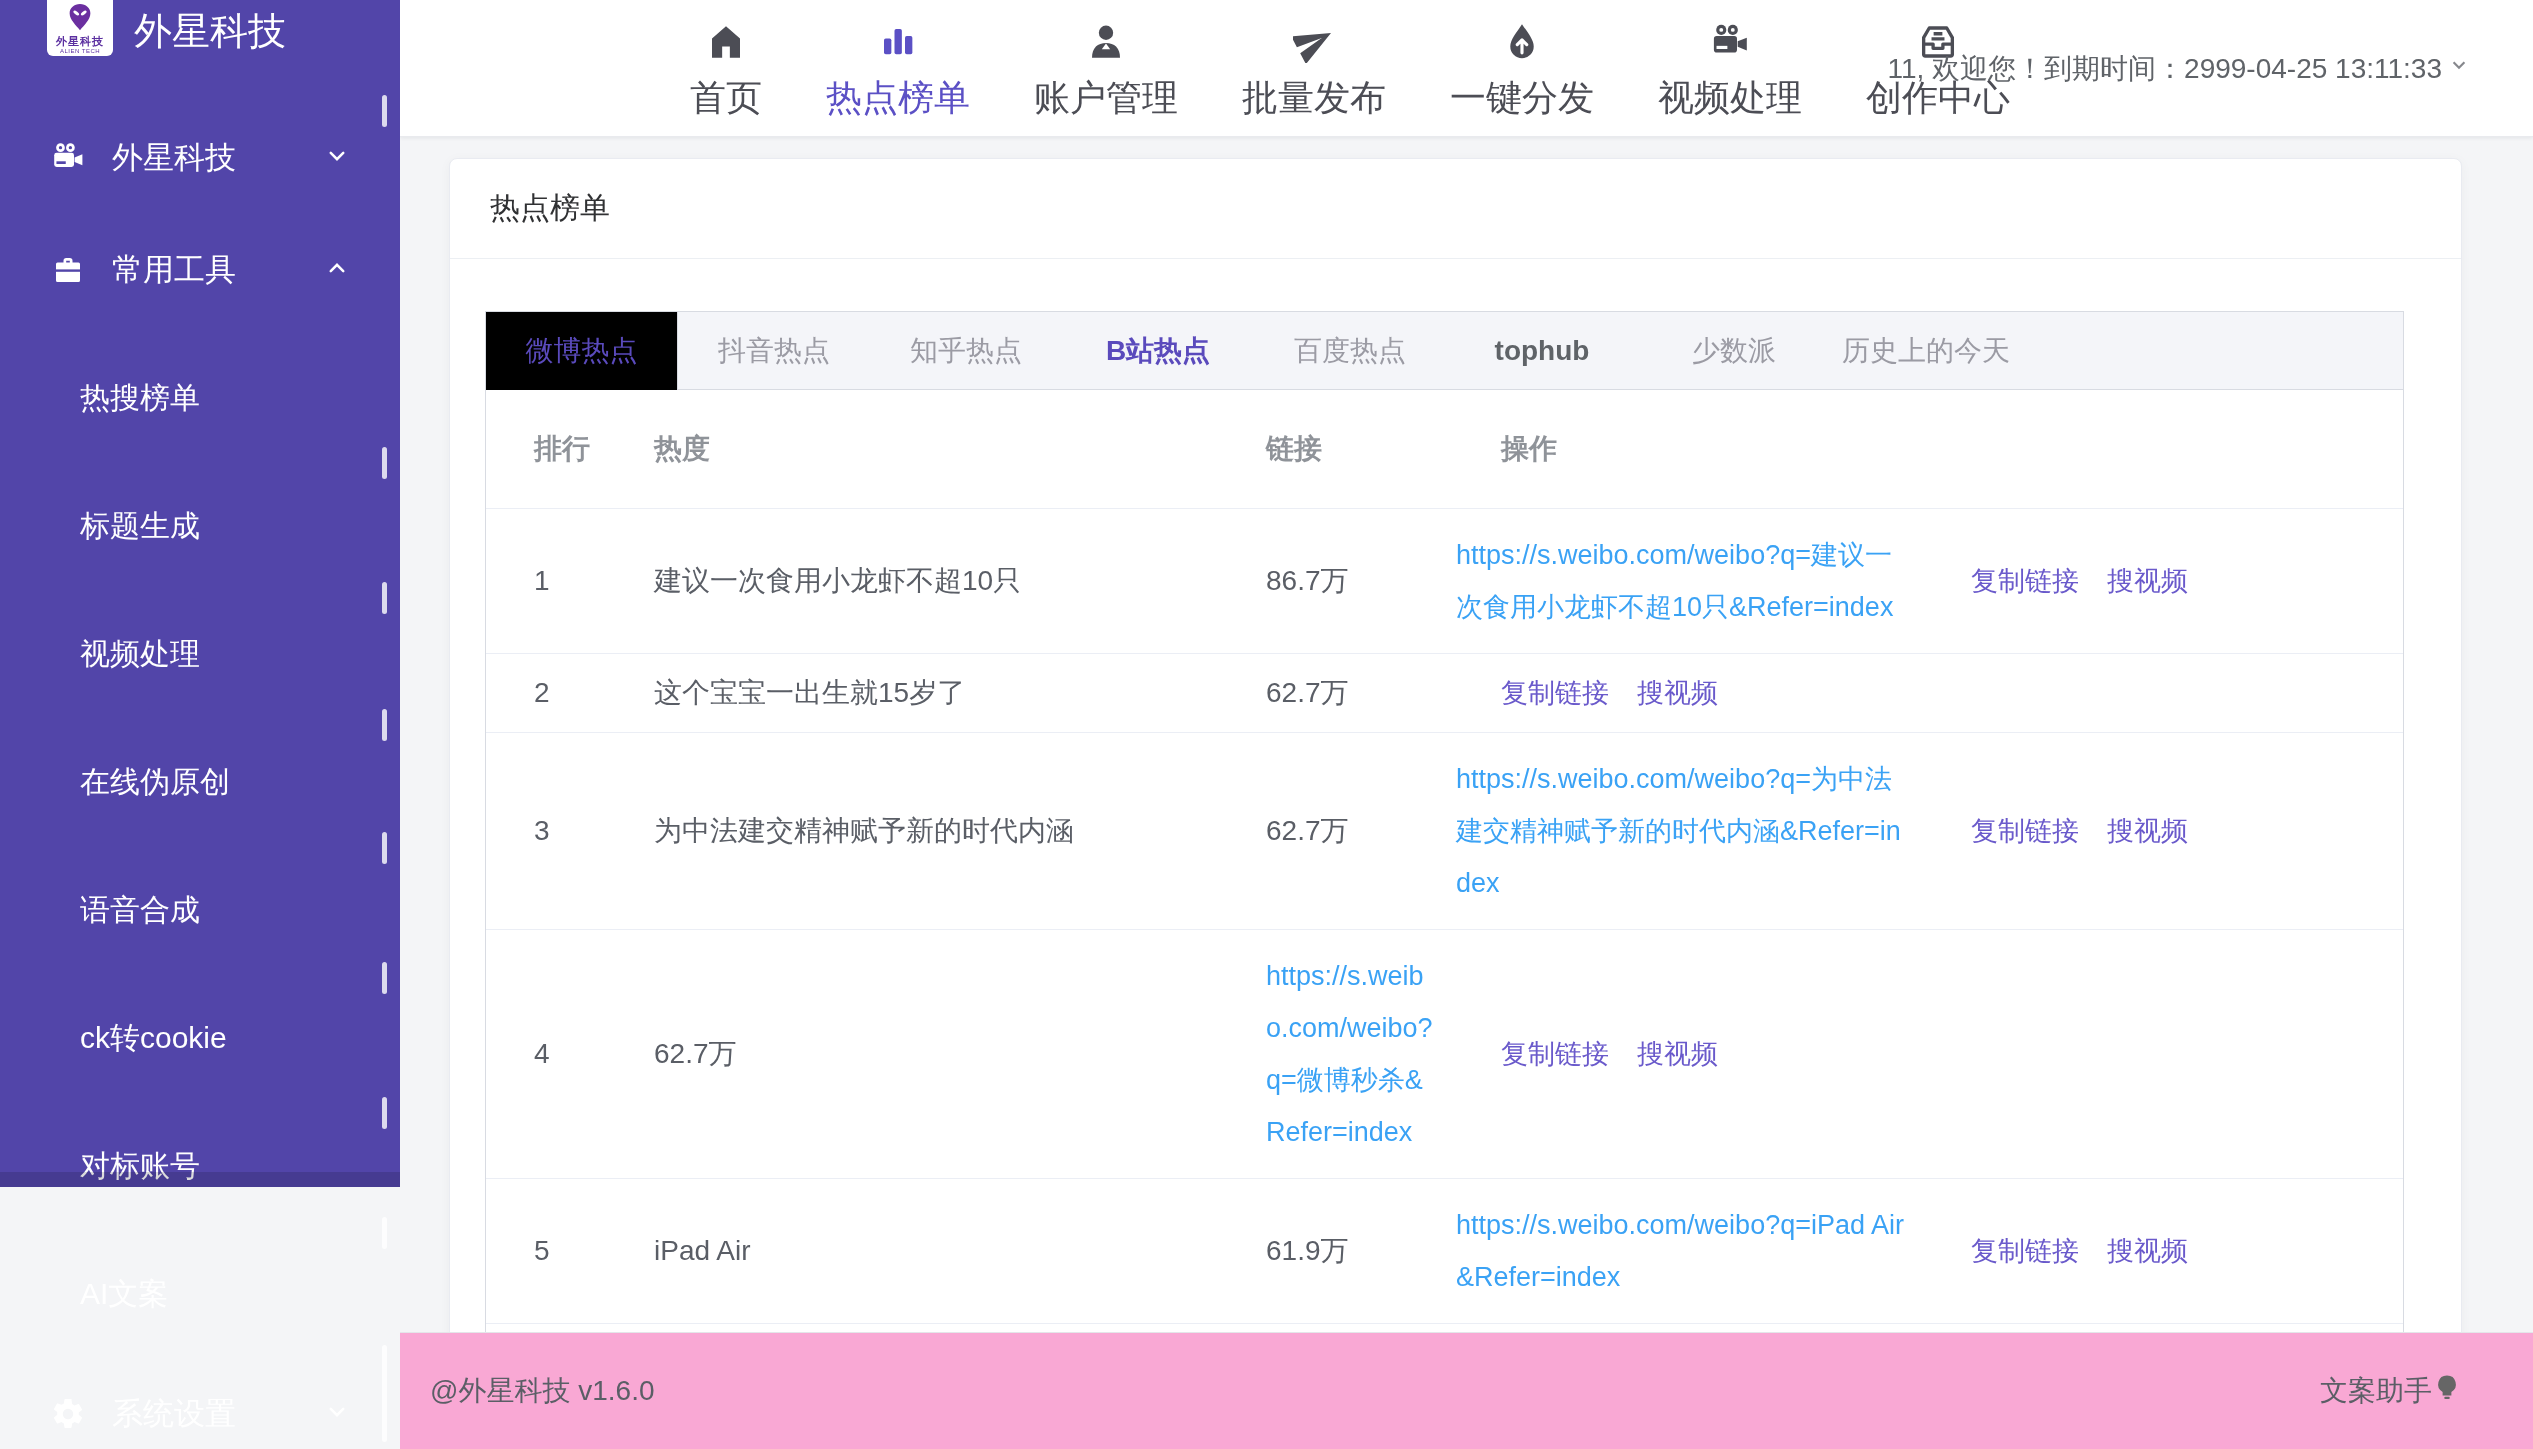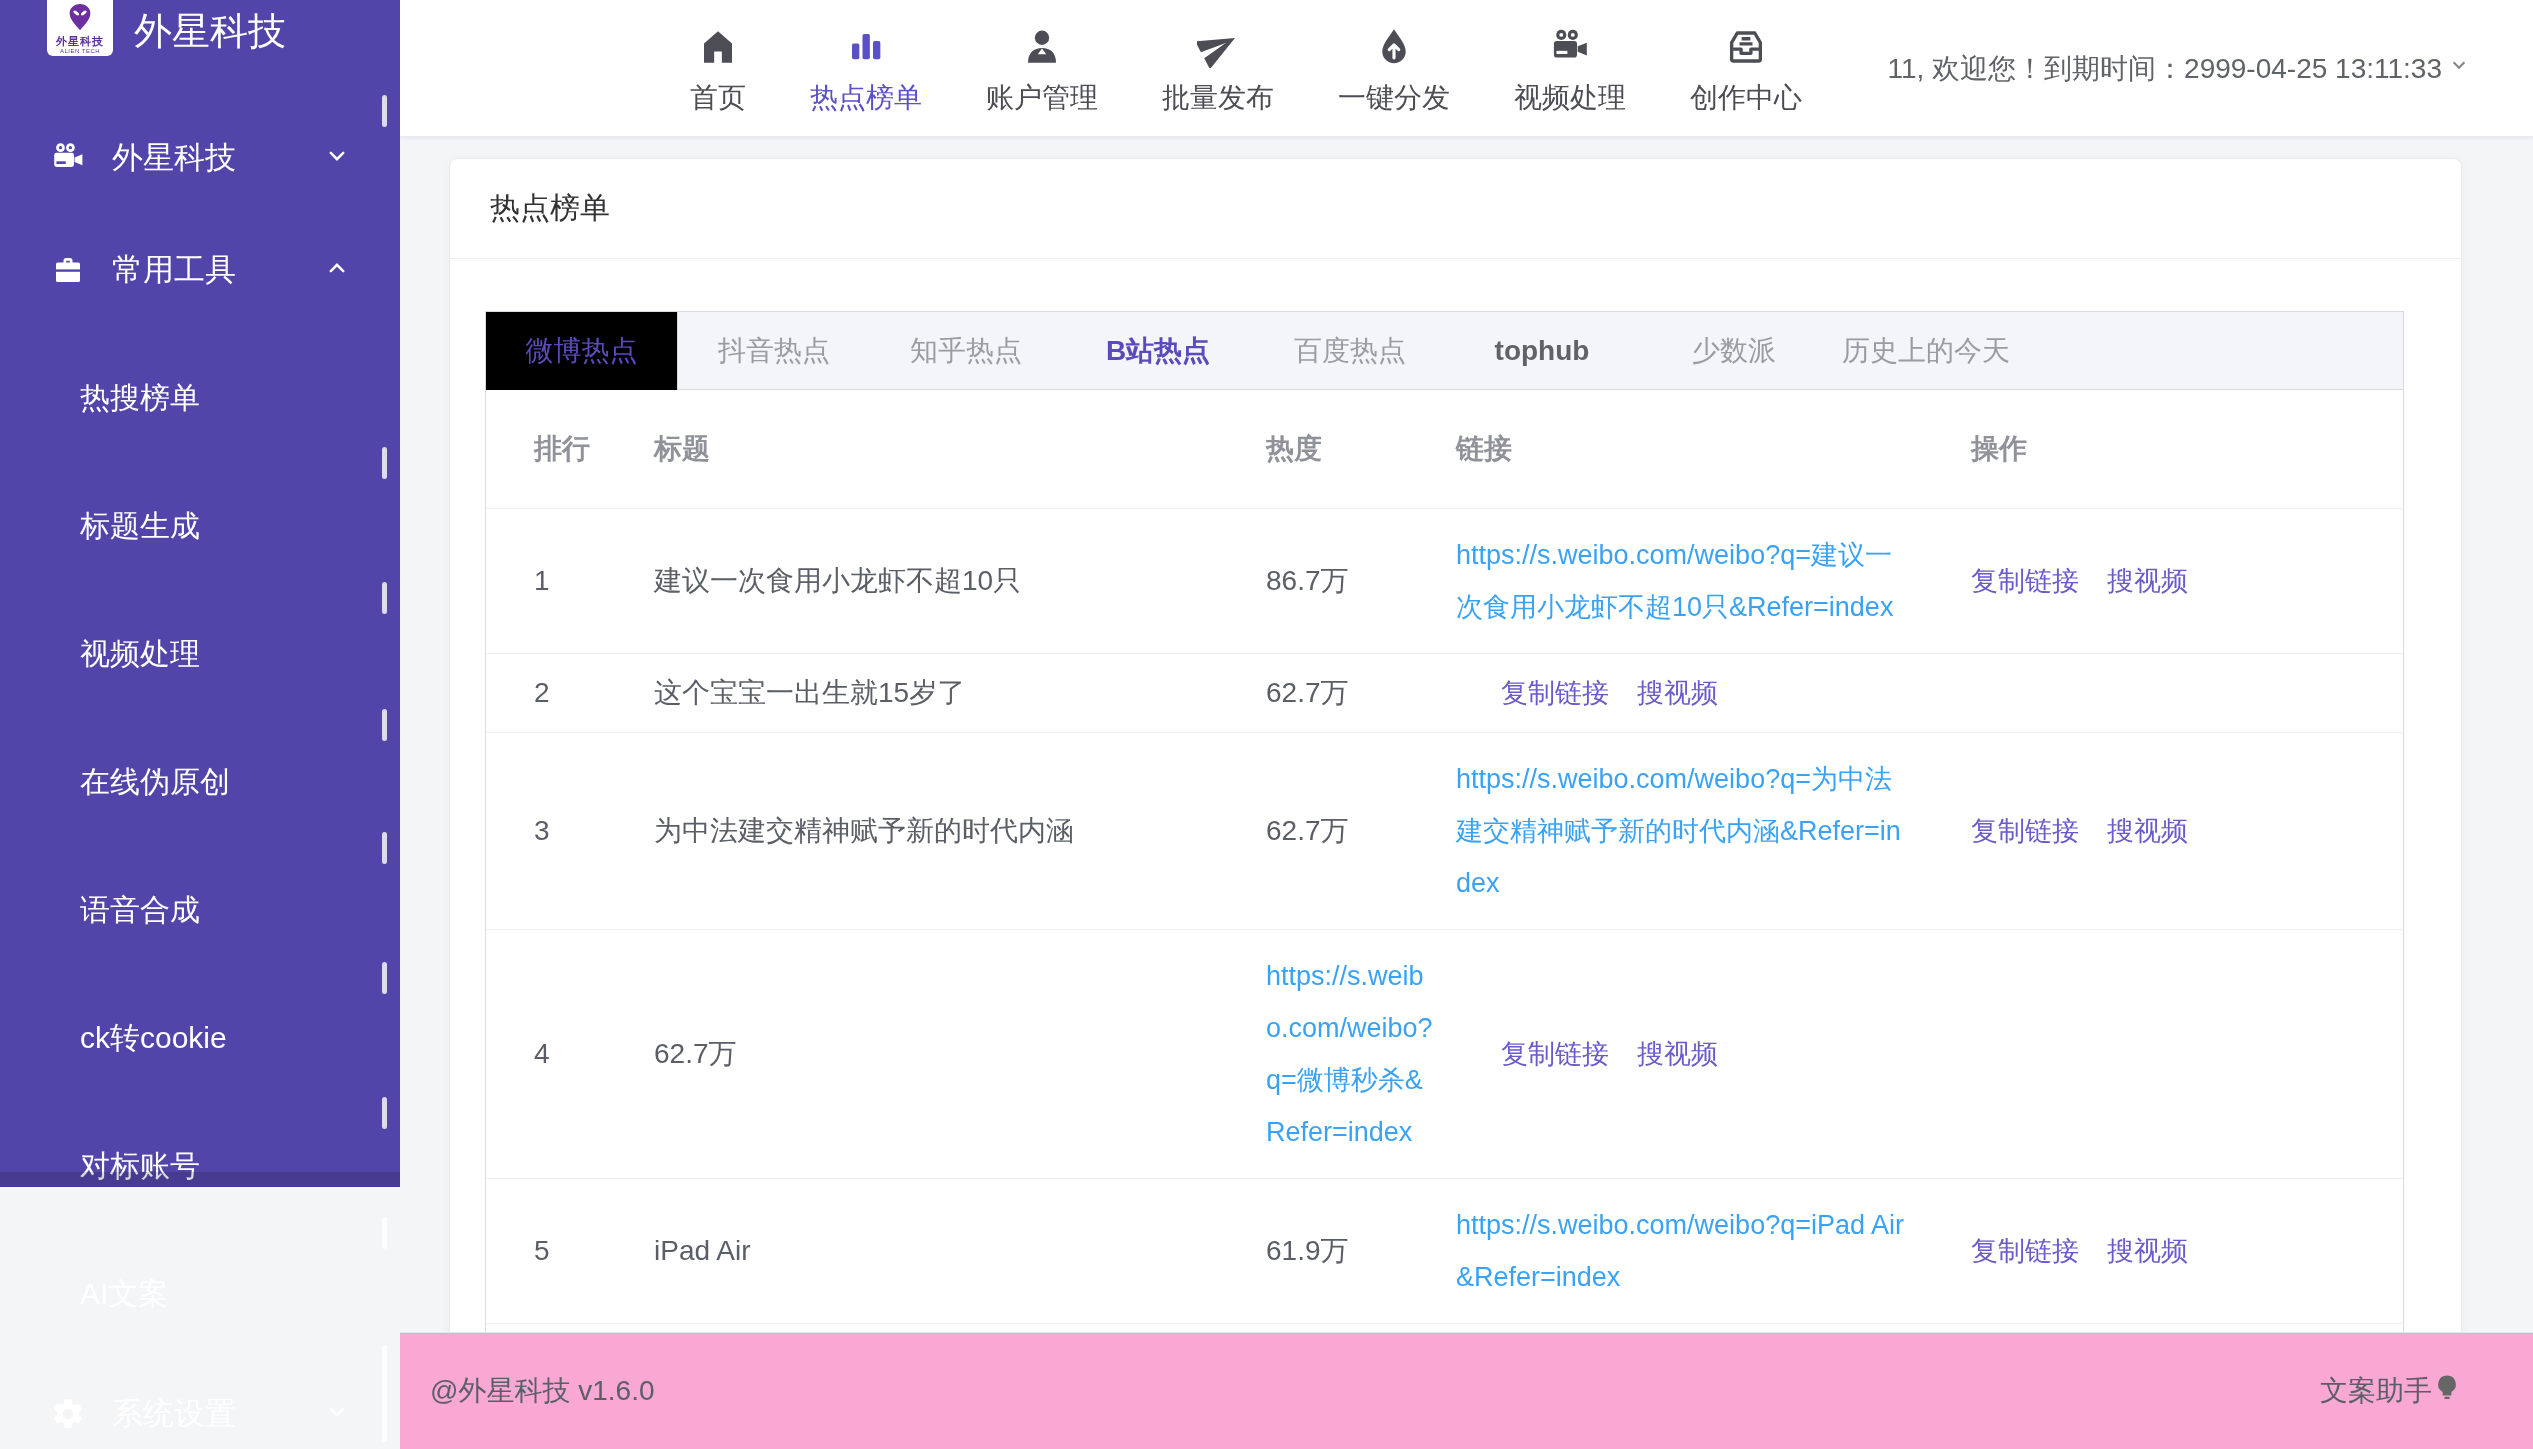--- a/index.html
+++ b/index.html
@@ -33,21 +33,21 @@
     background:rgba(0,0,0,.14); }
 
   
   .topbar { position:absolute; left:400px; top:0; width:2133px; height:137px; background:#fff;
     border-bottom:1px solid #e9eaee; box-shadow:0 1px 4px rgba(0,21,41,.08); z-index:15; }
   .nav-items { position:absolute; left:290px; top:0; height:137px; display:flex;
     align-items:center; gap:64px; }
   .nav-item { display:flex; flex-direction:column; align-items:center; justify-content:center;
     color:#4c4d55; cursor:pointer; padding-top:6px; }
   .nav-item svg { width:42px; height:42px; fill:currentColor; }
-  .nav-item .nav-label { font-size:28px; margin-top:7px; white-space:nowrap; }
+  .nav-item .nav-label { font-size:36px; margin-top:7px; white-space:nowrap; }
   .nav-item.active { color:#5b50c5; }
   .user-info { position:absolute; right:61px; top:0; height:137px; display:flex;
     align-items:center; font-size:28px; color:#5f6368; cursor:pointer; }
   .user-info svg { width:26px; height:26px; stroke:#86888d; fill:none; stroke-width:2; margin-left:4px; }
 
   
   .main { position:absolute; left:400px; top:137px; width:2133px; height:1312px;
     background:#f4f5f7; overflow:hidden; }
   .card { position:absolute; left:49px; top:21px; width:2013px; height:1400px;
     background:#fff; border:1px solid #e9ebf1; border-radius:8px;
@@ -246,21 +246,20 @@
               <div class="tab">抖音热点</div>
               <div class="tab">知乎热点</div>
               <div class="tab tab--purple">B站热点</div>
               <div class="tab">百度热点</div>
               <div class="tab tab--dark">tophub</div>
               <div class="tab">少数派</div>
               <div class="tab">历史上的今天</div>
             </div>
           <div class="thead grid-row" id="table-head">
               <div>排行</div>
-              <div>标题</div>
               <div>热度</div>
               <div>链接</div>
               <div class="ops">操作</div>
             </div>
           <div id="table-body">
               <div class="trow grid-row">
                 <div>1</div>
                 <div>建议一次食用小龙虾不超10只</div>
                 <div>86.7万</div>
                 <div class="cell-link"><a>https://s.weibo.com/weibo?q=建议一次食用小龙虾不超10只&amp;Refer=index</a></div>

